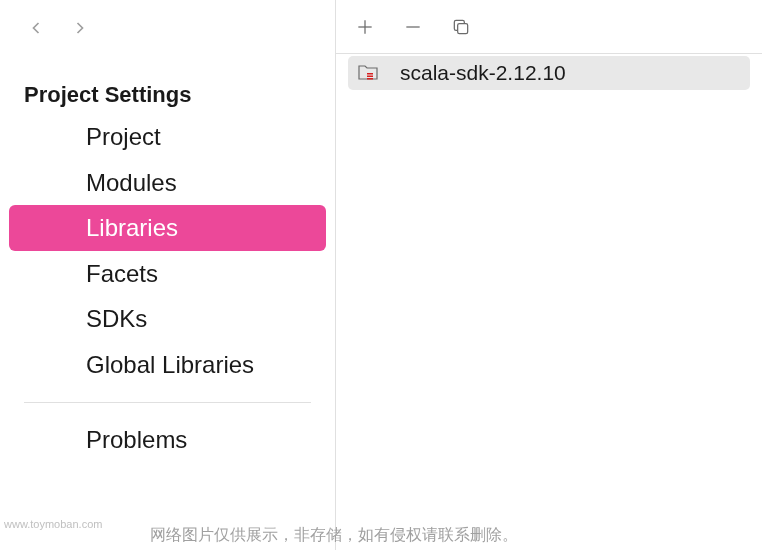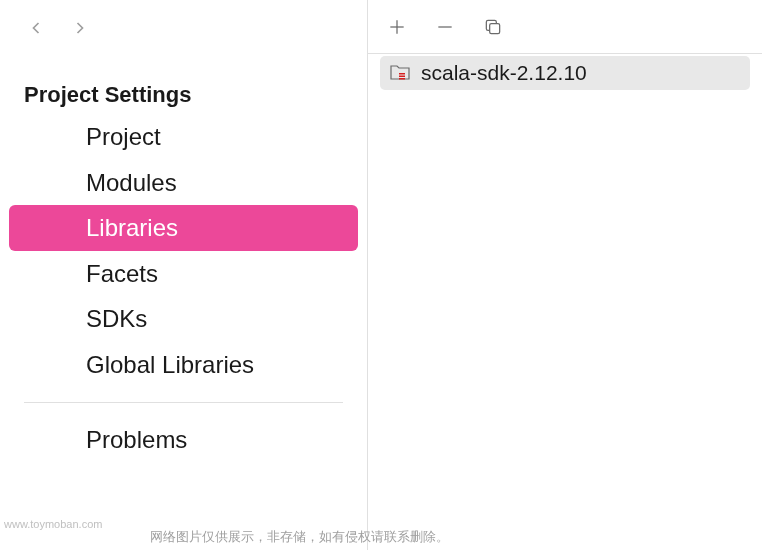--- a/index.html
+++ b/index.html
@@ -9,21 +9,21 @@
     }
     body {
       font-family: -apple-system, BlinkMacSystemFont, "Segoe UI", Helvetica, Arial, sans-serif;
       width: 762px;
       height: 550px;
       display: flex;
       background: #ffffff;
       overflow: hidden;
     }
     .sidebar {
-      width: 368px;
+      width: 336px;
       border-right: 1px solid #e0e0e0;
       display: flex;
       flex-direction: column;
     }
     .sidebar-nav {
       height: 56px;
       display: flex;
       align-items: center;
       padding: 0 24px;
       gap: 20px;
@@ -87,39 +87,39 @@
       justify-content: center;
       color: #6b6b6b;
       cursor: pointer;
     }
     .library-list {
       padding: 2px 12px;
     }
     .library-item {
       display: flex;
       align-items: center;
-      gap: 11px;
+      gap: 22px;
       background: #e8e8e8;
       border-radius: 5px;
       padding: 5px 10px;
       font-size: 21px;
       color: #1a1a1a;
     }
     .watermark {
       position: absolute;
       bottom: 20px;
       left: 4px;
       font-size: 11px;
       color: #c0c0c0;
     }
     .watermark-cn {
       position: absolute;
       bottom: 4px;
       left: 150px;
-      font-size: 13px;
+      font-size: 16px;
       color: #a0a0a0;
     }
   </style>
 </head>
 <body>
 
 <div class="sidebar">
   <div class="sidebar-nav">
     <div class="nav-arrow">
       <svg width="20" height="20" viewBox="0 0 24 24" fill="none" stroke="currentColor" stroke-width="2">

